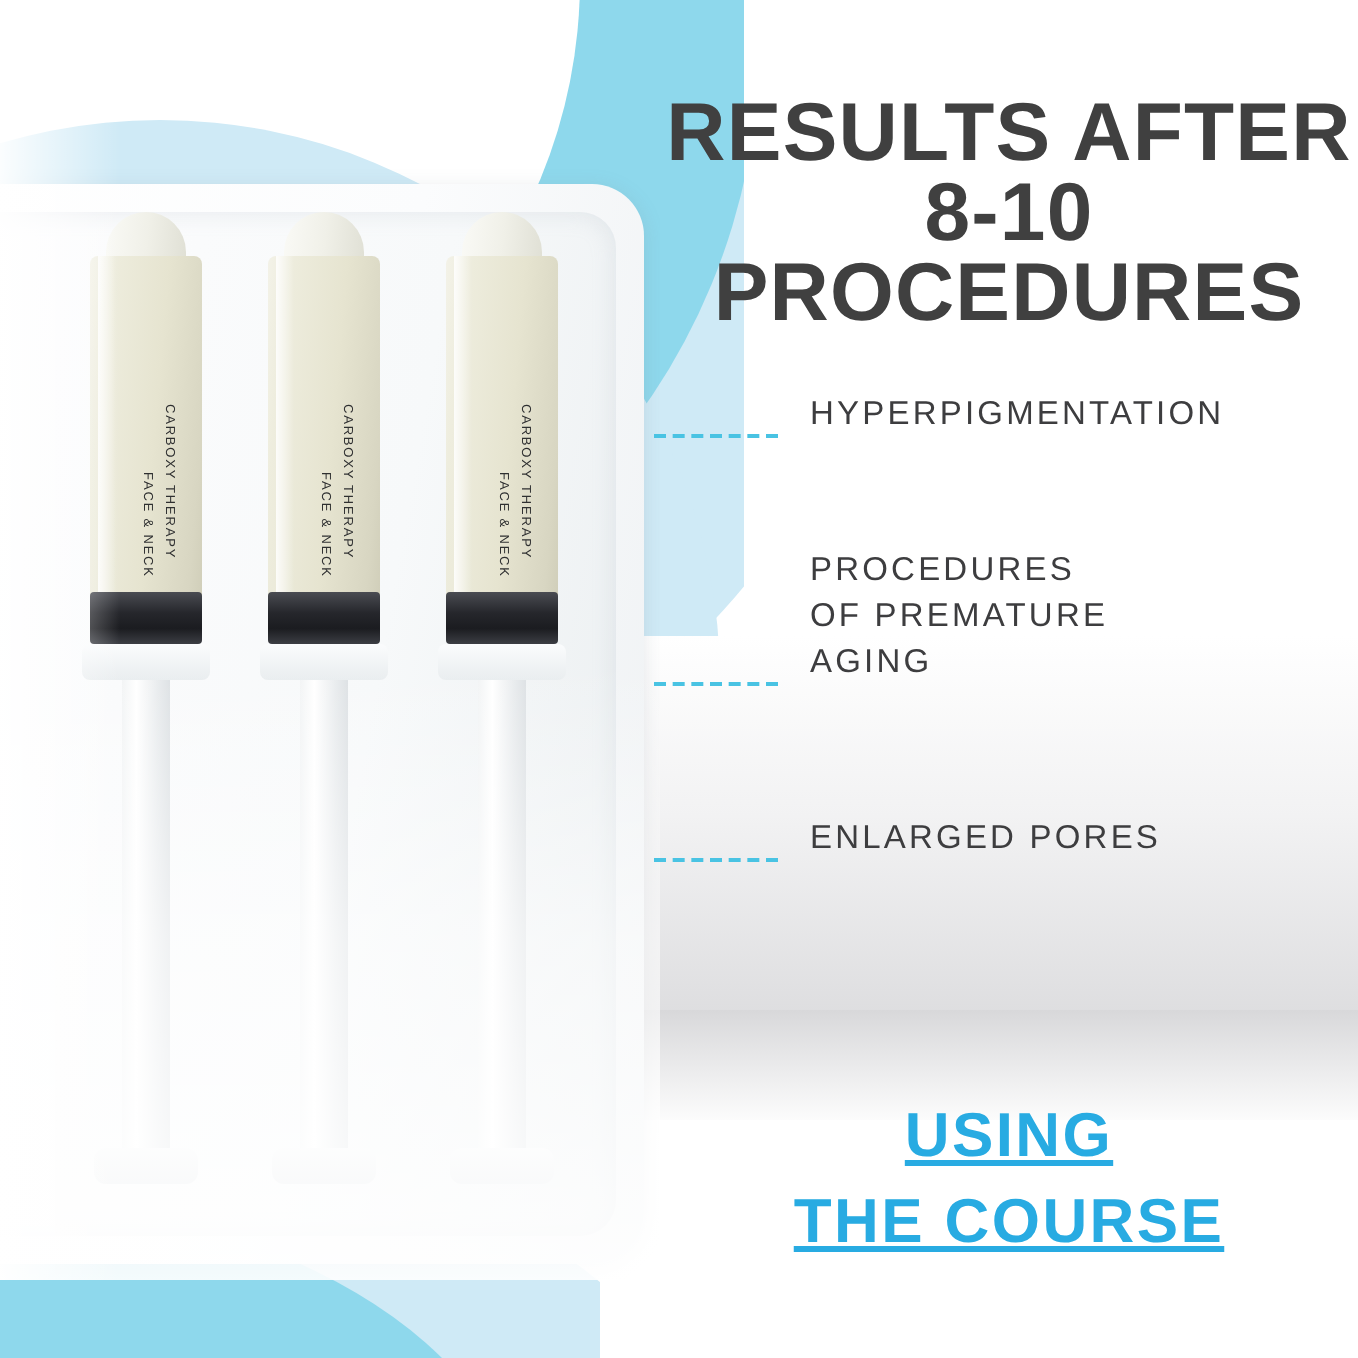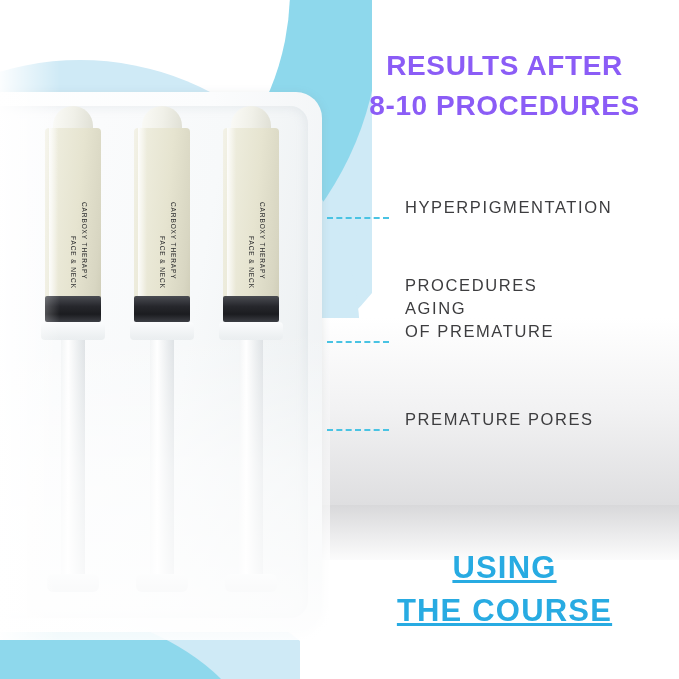--- a/index.html
+++ b/index.html
@@ -181,23 +181,23 @@
     background:linear-gradient(90deg,rgba(255,255,255,0.92),rgba(255,255,255,0));
     pointer-events:none;
   }
 
   
   #headline {
     position:absolute;
     left:330px; top:46px;
     width:349px;
     text-align:center;
-    color:#8b5cf6;
+    color:#404040;
     font-weight:bold;
-    font-size:28px;
+    font-size:41px;
     line-height:40px;
     letter-spacing:0.6px;
   }
   #headline .l2 { display:block;text-align:center; }
 
   
   .benefit {
     position:absolute;
     display:flex;
     align-items:flex-end;
@@ -310,29 +310,29 @@
     <div class="dash"></div>
     <div class="benefit-text">
       <span>HYPERPIGMENTATION</span>
     </div>
   </div>
 
   <div class="benefit" id="benefit-2">
     <div class="dash"></div>
     <div class="benefit-text">
       <span>PROCEDURES</span>
+      <span>OF PREMATURE</span>
       <span>AGING</span>
-      <span>OF PREMATURE</span>
     </div>
   </div>
 
   <div class="benefit" id="benefit-3">
     <div class="dash"></div>
     <div class="benefit-text">
-      <span>PREMATURE PORES</span>
+      <span>ENLARGED PORES</span>
     </div>
   </div>
 
   <div id="footer">
     <span>USING</span>
     <span class="f2">THE COURSE</span>
   </div>
 
 </div>
 

